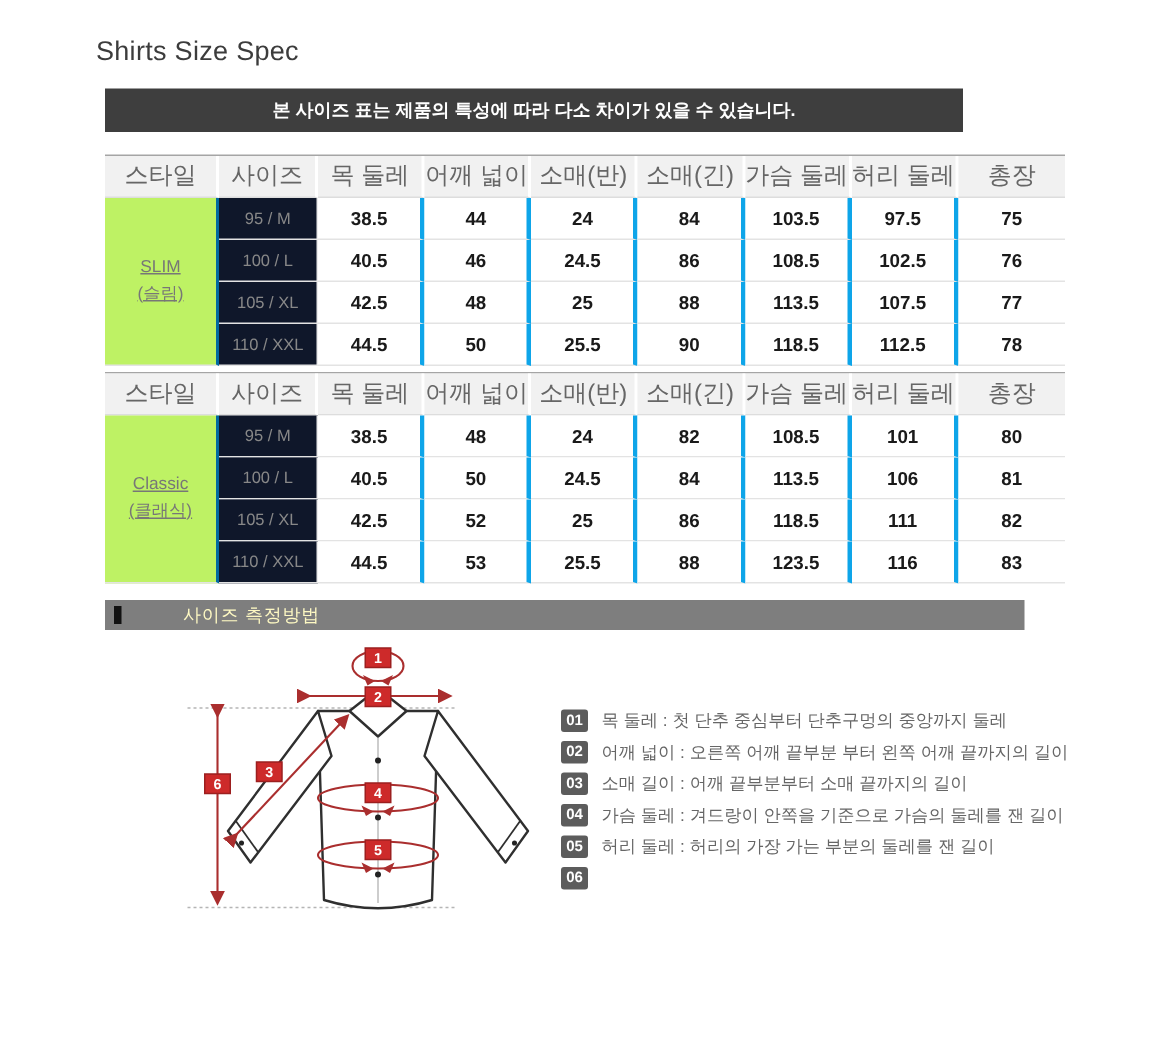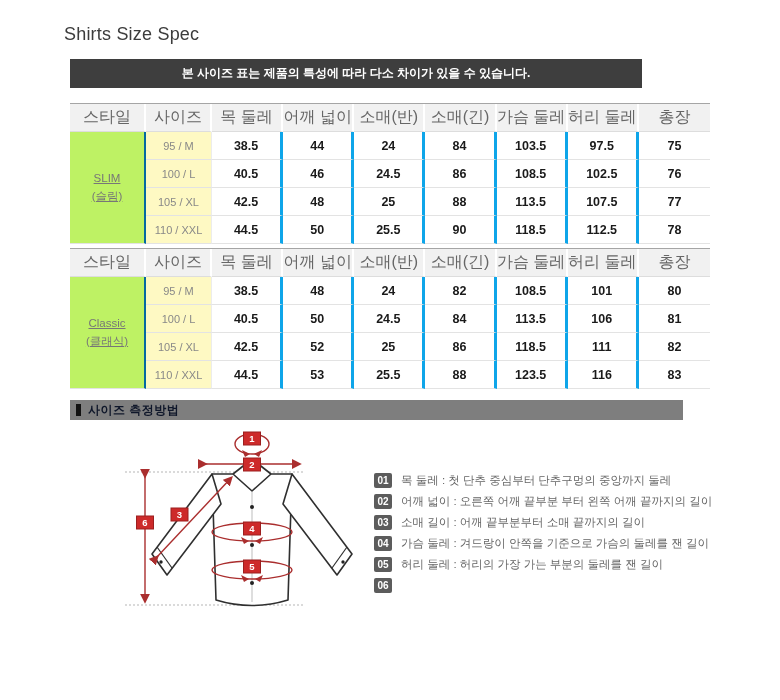--- a/index.html
+++ b/index.html
@@ -21,28 +21,28 @@
 
   .size-table{position:absolute;left:70px;width:640px;border-collapse:separate;border-spacing:0;
     table-layout:fixed;border-top:1px solid #a5a5a5;}
   .size-table.t0{top:103px;} .size-table.t1{top:248px;}
   .size-table col.c-style{width:76px;} .size-table col.c-size{width:66px;}
   .size-table th{height:28px;background:#f1f1f1;color:#666;font-size:16px;font-weight:normal;
     text-align:center;vertical-align:middle;border-right:2px solid #fff;border-bottom:1px solid #ddd;}
   .size-table th:last-child{border-right:none;}
   .size-table td{height:28px;text-align:center;vertical-align:middle;border-bottom:1px solid #e3e3e3;}
   .size-table td.style-cell{background:#bef264;color:#777;font-size:11.5px;border-right:2px solid #0369a1;line-height:1.5;text-decoration:underline;}
-  .size-table td.size-cell{background:#fef9c3;color:#888;font-size:11px;border-right:1px solid #ececec;}
+  .size-table td.size-cell{background:#0f172a;color:#888;font-size:11px;border-right:1px solid #ececec;}
   .size-table td.val-cell{background:#fff;color:#1a1a1a;font-size:12.5px;font-weight:bold;border-right:3px solid #0ea5e9;}
   .size-table td.val-cell:last-child{border-right:none;}
 
   .section-bar{position:absolute;left:70px;top:400px;width:613px;height:20px;background:var(--section-bar);
     display:flex;align-items:center;}
   .section-accent{display:inline-block;width:5px;height:12px;background:#111;margin:0 7px 0 6px;}
-  .section-title{color:#0f172a;font-size:12px;font-weight:bold;letter-spacing:.5px;}
+  .section-title{color:#fef9c3;font-size:12px;font-weight:normal;letter-spacing:.5px;margin-left:34px;}
 
   .diagram{position:absolute;left:100px;top:424px;width:270px;height:222px;}
 
   .measure-list{position:absolute;left:374px;top:470px;width:400px;display:flex;flex-direction:column;}
   .m-item{display:flex;align-items:center;height:21px;}
   .m-badge{flex:0 0 auto;width:18px;height:15px;line-height:15px;background:var(--list-badge);color:#fff;
     font-size:10px;font-weight:bold;text-align:center;border-radius:2px;margin-right:9px;}
   .m-text{font-size:11.5px;color:#666;white-space:nowrap;}
 </style>
 </head>

